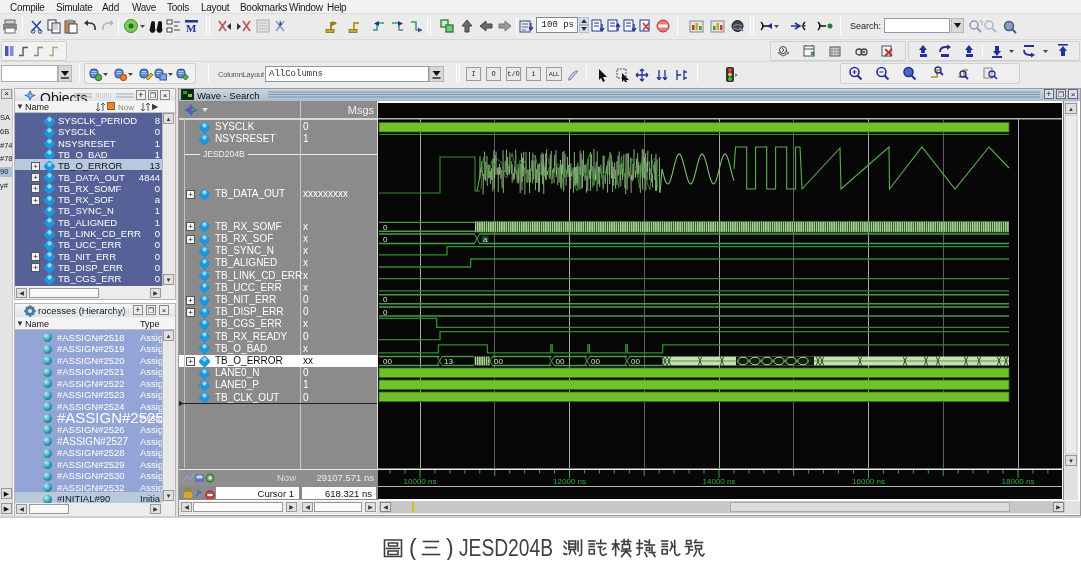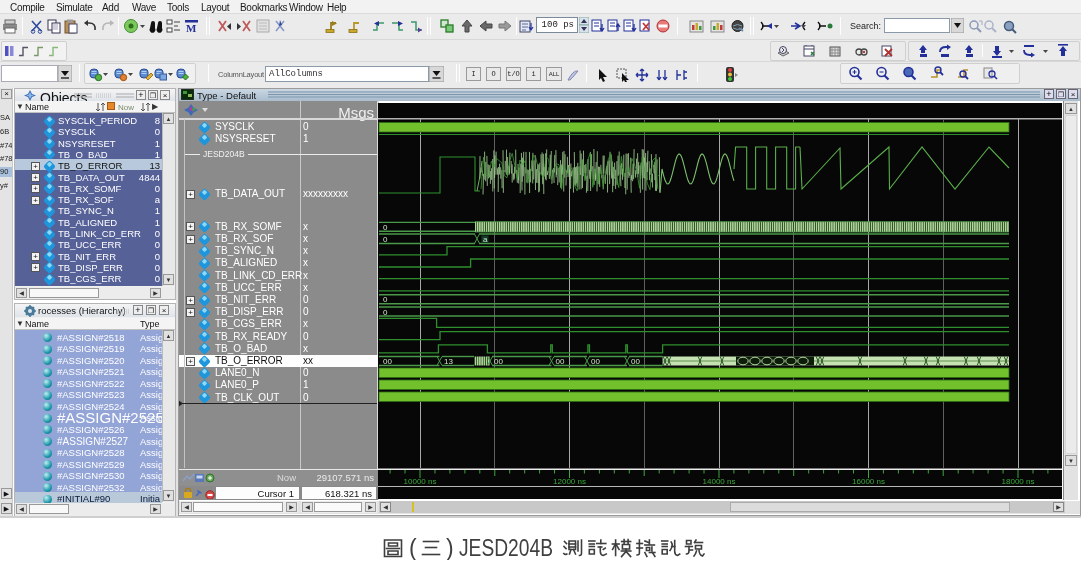--- a/index.html
+++ b/index.html
@@ -573,37 +573,37 @@
 <div class="a" style="left:16px;top:504px;width:11px;height:10px;background:#e0e0e0;border:1px solid #999;font-size:6px;text-align:center;line-height:9px;color:#333">◀</div>
 <div class="a" style="left:29px;top:504px;width:40px;height:10px;background:#f8f8f8;border:1px solid #999"></div>
 <div class="a" style="left:150px;top:504px;width:11px;height:10px;background:#e0e0e0;border:1px solid #999;font-size:6px;text-align:center;line-height:9px;color:#333">▶</div>
 <div class="a" style="left:176px;top:88px;width:2px;height:429px;background:#e2e2e2"></div>
 <div class="a" style="left:178px;top:88px;width:903px;height:13px;background:linear-gradient(#cdd9e4,#aabccd)"></div>
 <svg class="a" style="left:181px;top:89px" width="13" height="11" viewBox="0 0 13 11">
     <rect width="13" height="11" fill="#0a2a0a" stroke="#333"></rect>
     <rect x="2" y="2" width="4" height="3" fill="#3a9a3a"></rect>
     <rect x="7" y="5" width="4" height="3" fill="#8aba5a"></rect>
   </svg>
-<span class="a" style="left:197px;top:89.5px;font-size:9.5px;color:#111">Type - Default</span>
+<span class="a" style="left:197px;top:89.5px;font-size:9.5px;color:#111">Wave - Search</span>
 <svg class="a" style="left:268px;top:91px" width="772" height="7" viewBox="0 0 772 7">
     <path d="M0 1 h772 M0 3.5 h772 M0 6 h772" stroke="#7b94ac" stroke-width="1.1"></path>
   </svg>
 <div class="a" style="left:1044px;top:89px;width:10px;height:10px;border:1px solid #667;background:#dde;font-size:9px;line-height:8px;text-align:center;color:#111">+</div>
 <div class="a" style="left:1056px;top:89px;width:10px;height:10px;border:1px solid #667;background:#dde;font-size:7px;line-height:9px;text-align:center;color:#111">❐</div>
 <div class="a" style="left:1068px;top:89px;width:10px;height:10px;border:1px solid #667;background:#dde;font-size:8px;line-height:9px;text-align:center;color:#111">×</div>
 <div class="a" style="left:178px;top:101px;width:200px;height:399px;background:#8b8b8b"></div>
 <svg class="a" style="left:184px;top:104px" width="14" height="12" viewBox="0 0 14 12">
     <path d="M7 0 L9.5 3.5 L14 6 L9.5 8.5 L7 12 L4.5 8.5 L0 6 L4.5 3.5 Z" fill="#3a6ab8"></path>
     <path d="M7 2 L5 6 l5 2 Z" fill="#b83a9a"></path>
     <path d="M9 3 l3 3 l-4 1 Z" fill="#3aa83a"></path>
   </svg>
 <svg class="a" style="left:202px;top:108px" width="8" height="6" viewBox="0 0 8 6">
     <path d="M0 0 l6 0 l-3 4 Z" fill="#ddd"></path>
   </svg>
-<span class="a" style="left:374px;top:104px;font-size:15px;color:#f0f0f0;transform:translateX(-100%)">Msgs</span>
+<span class="a" style="left:374px;top:104px;font-size:11px;color:#f0f0f0;transform:translateX(-100%)">Msgs</span>
 <div class="a" style="left:300px;top:101px;width:1px;height:399px;background:#c8c8c8"></div>
 <div class="a" style="left:377px;top:101px;width:1.5px;height:399px;background:#d8d8d8"></div>
 <div class="a" style="left:178px;top:118px;width:200px;height:1.5px;background:#d8d8d8"></div>
 <div class="dia" style="left:200px;top:122.5px"></div>
 <span class="a" style="left:215px;top:121.0px;font-size:10px;color:#fff;white-space:nowrap">SYSCLK</span>
 <span class="a" style="left:303px;top:121.0px;font-size:10px;color:#fff">0</span>
 <div class="dia" style="left:200px;top:134.7px"></div>
 <span class="a" style="left:215px;top:133.2px;font-size:10px;color:#fff;white-space:nowrap">NSYSRESET</span>
 <span class="a" style="left:303px;top:133.2px;font-size:10px;color:#fff">1</span>
 <div class="plus" style="left:186px;top:189.5px;color:#111">+</div>

